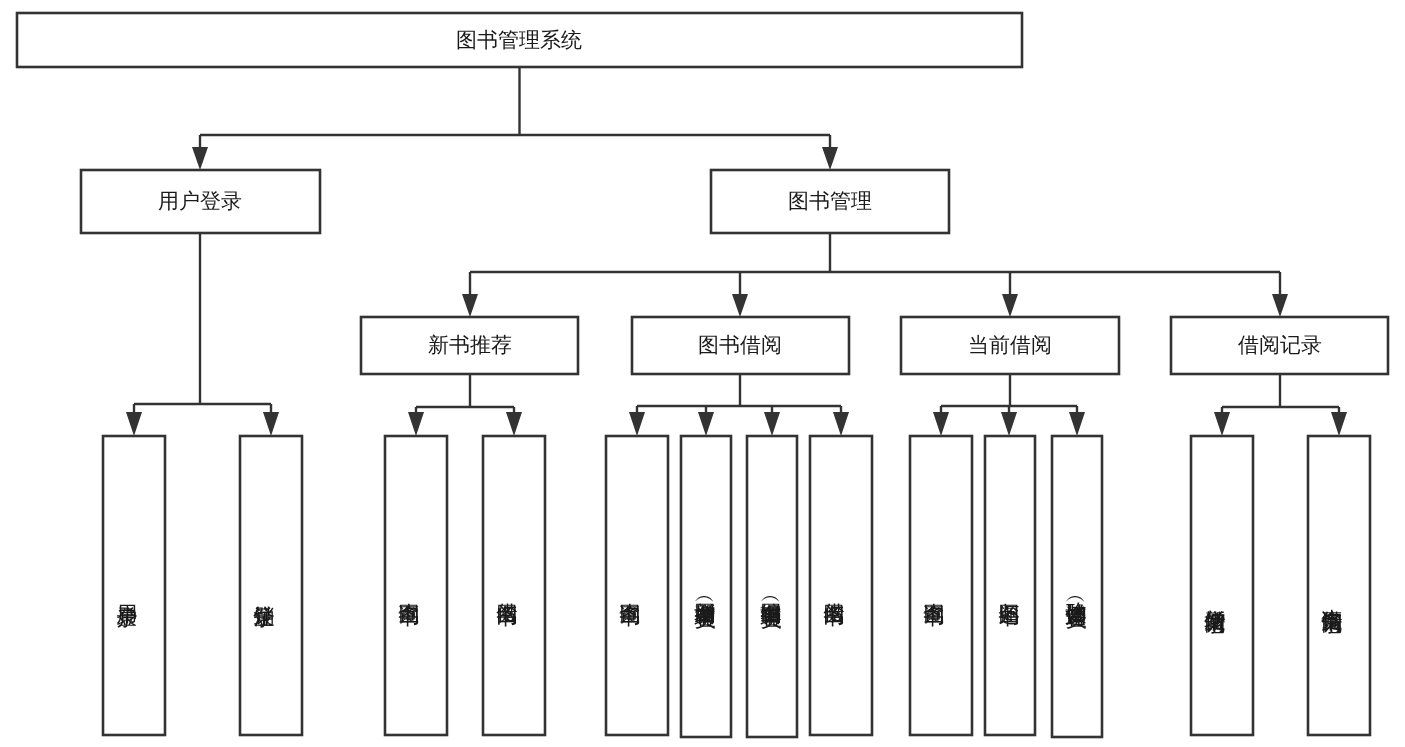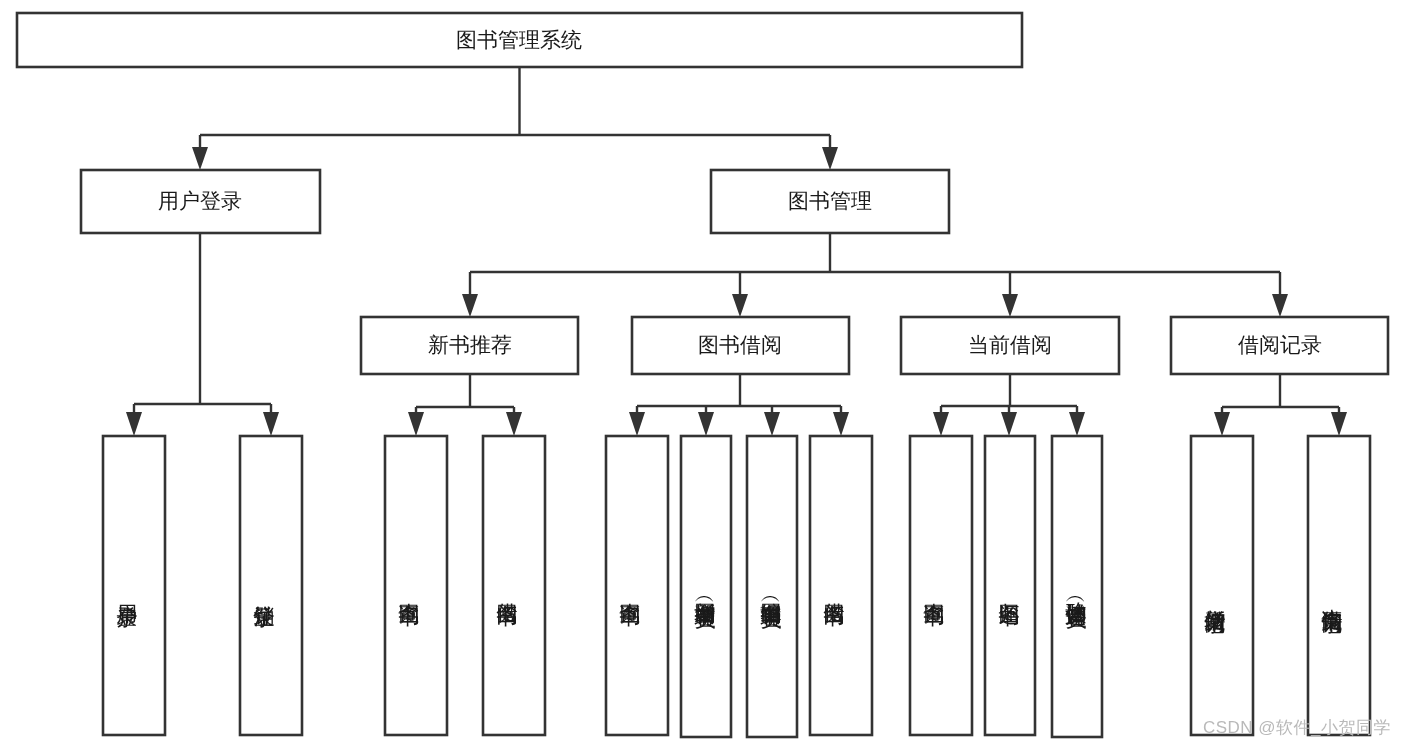--- a/index.html
+++ b/index.html
@@ -205,14 +205,13 @@
   <div class="leaf-label" style="left:757px; top:444px; height:290px;">编辑图书（管理员）</div>
   <div class="leaf-label" style="left:820px; top:508px; height:160px;">借阅图书</div>
 
   <div class="leaf-label" style="left:920px; top:508px; height:160px;">查询图书</div>
   <div class="leaf-label" style="left:995px; top:508px; height:160px;">归还图书</div>
   <div class="leaf-label" style="left:1062px; top:444px; height:290px;">确认归还（管理员）</div>
 
   <div class="leaf-label" style="left:1201px; top:480px; height:230px;">新增借阅记录</div>
   <div class="leaf-label" style="left:1318px; top:480px; height:230px;">查询借阅记录</div>
 
-  <div class="watermark">CSDN @软件_小贺同学</div>
 </div>
 
 </body></html>

